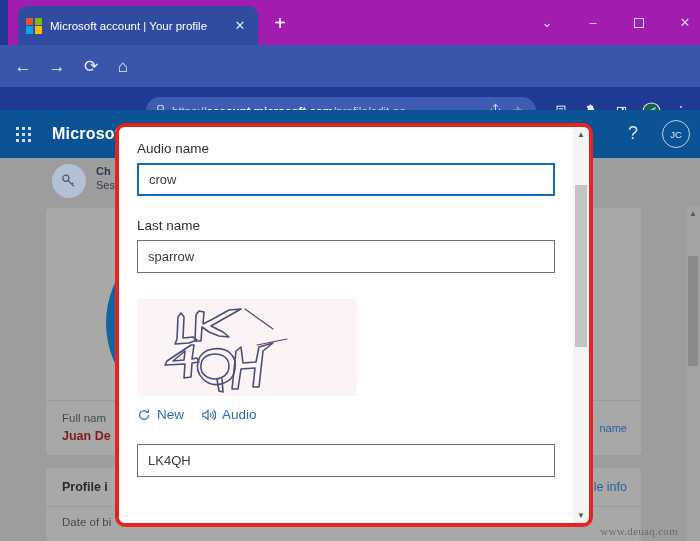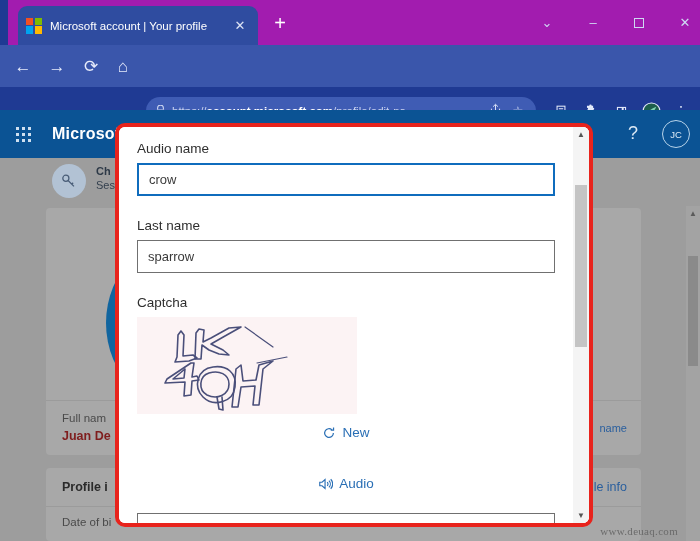--- a/index.html
+++ b/index.html
@@ -150,21 +150,21 @@
     width: 100%; height: 33px; border: 1px solid #707070; background: #fff;
     font-family: "Liberation Sans", sans-serif; font-size: 13px; color: #3a3a3a;
     padding: 0 10px; outline: none; border-radius: 0;
   }
   .finput.focus { border: 2px solid #0f6cbd; }
   .gap { height: 22px; }
   .captchaimg {
     width: 220px; height: 97px; background: #fcf3f4; margin-top: 4px;
     position: relative; overflow: hidden;
   }
-  .caplinks { display: flex; align-items: center; gap: 36px; margin-top: 11px; flex-direction: column; }
+  .caplinks { display: flex; align-items: center; gap: 17px; margin-top: 11px; }
   .caplink { display: flex; align-items: center; gap: 6px; color: #2a6fb5; font-size: 13.5px; }
   .caplink svg { display: block; }
   .captchainput-wrap { margin-top: 22px; }
 
   .dlgscroll {
     position: absolute; right: 0; top: 0; width: 16px; bottom: 0; background: #f4f4f4;
   }
   .dlgscroll .arrow {
     height: 15px; display: flex; align-items: center; justify-content: center;
     color: #555; font-size: 8px;
@@ -326,21 +326,20 @@
         <div class="flabel">Audio name</div>
         <input class="finput focus" type="text" value="crow" style="">
 
         <div class="gap"></div>
 
         <div class="flabel">Last name</div>
         <input class="finput" type="text" value="sparrow" style="">
 
         <div class="gap"></div>
 
-        <div class="flabel">Captcha</div>
 
         <div class="captchaimg">
           <svg width="220" height="97" viewBox="0 0 220 97">
             <g fill="none" stroke="#4a4f7a" stroke-width="1.6" stroke-linejoin="round" stroke-linecap="round">
 
               <path d="M44 14 L41 18 L40 40 L38 45 L52 44 L60 41 L56 38 L46 39 L47 18 Z"></path>
 
               <path d="M62 12 L59 16 L58 42 L64 42 L65 28 L72 33 L82 37 L92 38 L86 33 L74 27 L88 19 L104 10 L92 11 L74 21 L66 25 L67 13 Z"></path>
 
               <path d="M54 46 L30 62 L28 66 L48 65 L47 79 L54 78 L55 64 L62 63 L60 59 L55 60 L57 46 Z M48 52 L47 61 L36 62 Z"></path>

